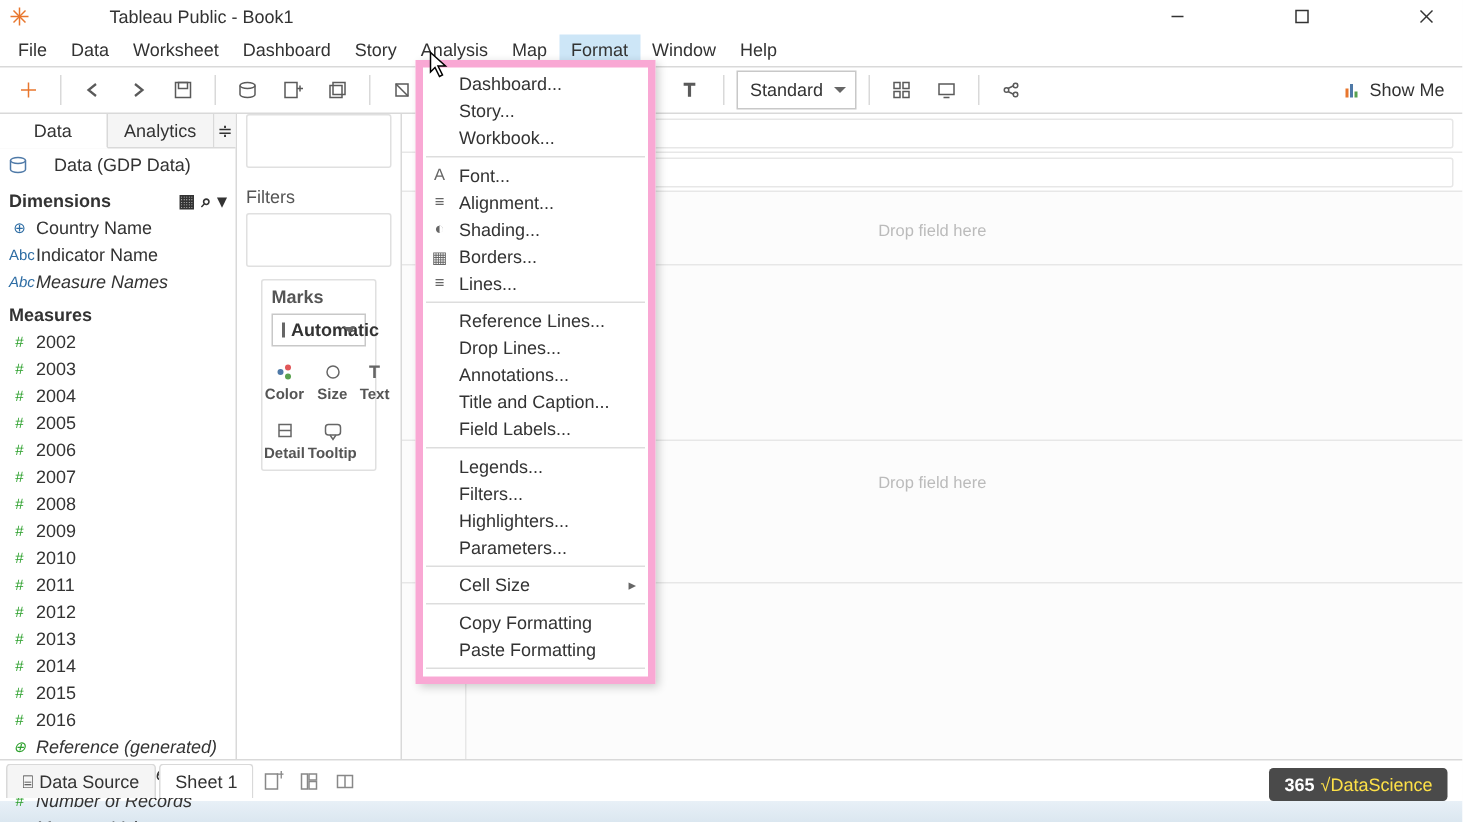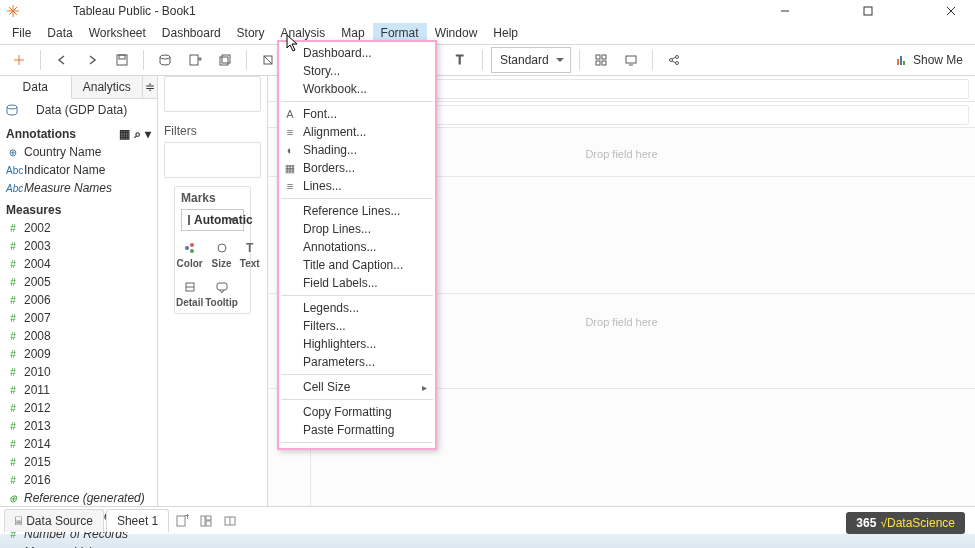--- a/index.html
+++ b/index.html
@@ -65,21 +65,21 @@
   .shelfbar .drop { flex:1; border:1px solid #e7e7e7; margin:2px 6px 2px 0; height:20px; border-radius:2px;}
   .canvas { flex:1; position:relative; background:#fcfcfc; }
   .dropzone { position:absolute; left:50%; transform:translateX(-50%); color:#bbb; font-size:11px; }
   .dz1 { top: 20px; }
   .dz2 { top: 188px; }
   .vline { position:absolute; left:42px; top:0; bottom:0; width:1px; background:#e7e7e7;}
   .hline { position:absolute; left:0; right:0; height:1px; background:#e7e7e7;}
   .hline.a{ top:48px;} .hline.b{ top:165px;} .hline.c{ top:260px;}
 
   
-  .ddmenu { position:absolute; left:277px; top:40px; width:160px; background:#fff; border:2px solid #f9a8d4; box-shadow:2px 2px 6px rgba(0,0,0,.2); z-index:100; padding:2px 0;}
+  .ddmenu { position:absolute; left:277px; top:40px; width:160px; background:#fff; border:5px solid #f9a8d4; box-shadow:2px 2px 6px rgba(0,0,0,.2); z-index:100; padding:2px 0;}
   .ddmenu .mrow { display:flex; align-items:center; height:18px; padding:0 8px 0 24px; position:relative; font-size:12px; }
   .ddmenu .mrow .mic2 { position:absolute; left:4px; width:14px; text-align:center; color:#666; font-size:11px;}
   .ddmenu .mrow.disabled { color:#aaa; }
   .ddmenu .mrow .sub { margin-left:auto; font-size:10px; color:#666;}
   .ddmenu .msep { height:1px; background:#ddd; margin:3px 2px; }
 
   
   .bottomtabs { height:28px; border-top:1px solid #d9d9d9; display:flex; align-items:center; padding:0 4px; gap:2px; }
   .btab { padding:4px 10px; border:1px solid #d9d9d9; border-bottom:none; border-radius:3px 3px 0 0; background:#f5f5f5; font-size:11px; display:flex;align-items:center;gap:4px;}
   .btab.active { background:#fff; }
@@ -279,21 +279,21 @@
       <div class="corner">≑</div>
     </div>
     <div class="dsrow">
       <span class="cyl"><svg width="12" height="12">
             <ellipse cx="6" cy="3" rx="5" ry="2" fill="none" stroke="#4e79a7"></ellipse>
             <path d="M1 3 v6 a5 2 0 0 0 10 0 v-6" fill="none" stroke="#4e79a7"></path>
           </svg></span>
       <span>Data (GDP Data)</span>
     </div>
     <div class="sectionhdr">
-      <span>Annotations</span>
+      <span>Dimensions</span>
       <span class="tools">
         <span>▦</span>
         <span>⌕</span>
         <span>▾</span>
       </span>
     </div>
     <div class="fieldlist" id="dims">
         <div class="field dim">
           <span class="ic">⊕</span>
           <span>Country Name</span>

